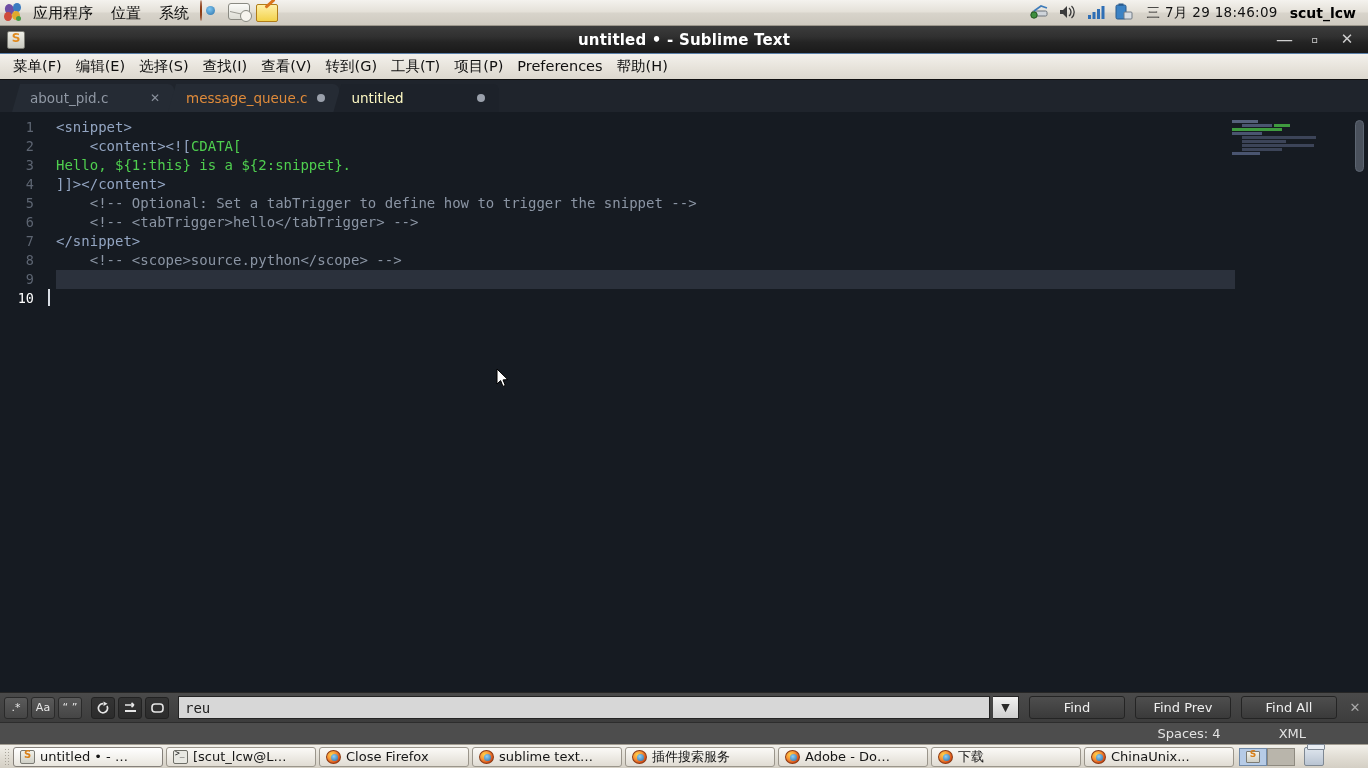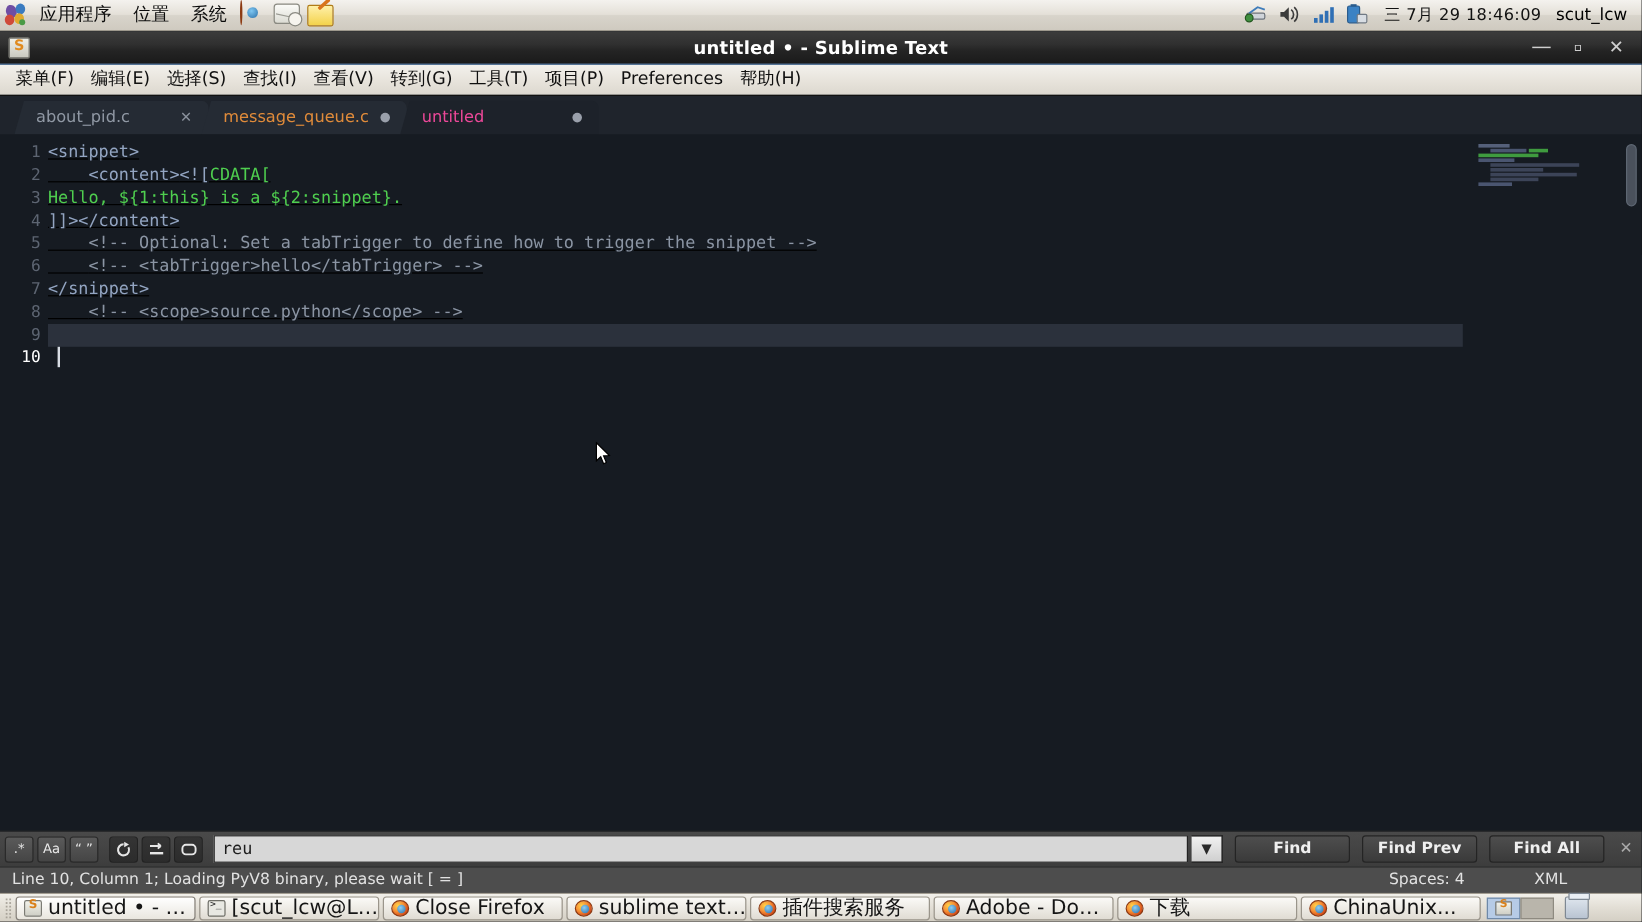--- a/index.html
+++ b/index.html
@@ -19,21 +19,21 @@
   }
   .panel-left{display:flex; align-items:center; gap:0px; padding-left:4px;}
   .panel-menu{
     font-size:15px; color:#0b0b0b; padding:2px 9px; line-height:20px;
     font-family:Liberation Sans, sans-serif;
   }
   .panel-launch{width:24px;height:24px;margin:0 2px;position:relative;}
   .panel-right{margin-left:auto; display:flex; align-items:center; gap:6px; padding-right:8px;}
   .tray-icon{width:22px;height:20px;position:relative;}
   .panel-clock{font-size:13.5px;color:#111;letter-spacing:.3px; padding:0 6px; white-space:nowrap;}
-  .panel-user{font-size:14px;color:#000;font-weight:normal;padding-right:4px;}
+  .panel-user{font-size:14px;color:#000;font-weight:bold;padding-right:4px;}
 
   
   .foot{position:relative;width:20px;height:20px;}
   .foot i{position:absolute;border-radius:50%;}
   .foot .b1{width:9px;height:11px;background:#6f4ea3;left:1px;top:1px;transform:rotate(-18deg);}
   .foot .b2{width:8px;height:9px;background:#3a7bc0;left:9px;top:0px;}
   .foot .b3{width:8px;height:9px;background:#cf4a3a;left:0px;top:9px;}
   .foot .b4{width:8px;height:9px;background:#e0a92d;left:8px;top:8px;}
   .foot .b5{width:5px;height:5px;background:#4a9b47;left:12px;top:13px;}
 
@@ -98,34 +98,34 @@
   }
   .tab{
     height:28px; display:flex; align-items:center; gap:10px;
     padding:0 14px 0 18px; min-width:150px;
     border-radius:6px 6px 0 0; font-size:13.5px; position:relative;
     background:#2a3039;
     clip-path:polygon(8px 0, 100% 0, 100% 100%, 0 100%);
   }
   .tab.inactive{background:#252b34;color:#9098a4;}
   .tab.dirty{background:#252b34;color:#e08b3a;}
-  .tab.active{background:#1d222a;color:#ec4899;}
+  .tab.active{background:#1d222a;color:#fef9c3;}
   .tab .tclose{margin-left:auto;font-size:12px;color:#8a919c;}
   .tab .tdot{margin-left:auto;width:8px;height:8px;border-radius:50%;background:#9aa0ab;}
   .tab.active .tdot{background:#9aa0ab;}
 
   
   #editor{
     flex:1 1 auto; background:#161b22; position:relative; overflow:hidden;
     font-family:"DejaVu Sans Mono","Liberation Mono",monospace;
   }
   #gutter{position:absolute;left:0;top:6px;width:40px;text-align:right;}
   .lineno{height:19px;line-height:19px;font-size:13.5px;color:#5d6572;padding-right:6px;}
   .lineno.cur{color:#ffffff;}
-  #code{position:absolute;left:40px;top:6px;right:146px;text-decoration:underline;}
+  #code{position:absolute;left:56px;top:6px;right:146px;}
   .cline{height:19px;line-height:19px;font-size:14px;white-space:pre;color:#a9b5c6;}
   .cline.active-line{background:#2b313c;}
   .tagc{color:#93a5c2;}
   .grn{color:#4fcf4f;}
   .cmt{color:#8b95a4;}
   .indent-guide{color:#333b47;}
   #caret{position:absolute;left:48px;width:1.5px;height:17px;background:#d8dde4;}
 
   
   #minimap{position:absolute;right:18px;top:8px;width:118px;height:120px;}
@@ -155,21 +155,21 @@
     display:flex;align-items:center;padding:0 6px;
     font-family:"DejaVu Sans Mono",monospace;font-size:14px;color:#1c1c1c;
   }
   #finddrop{width:26px;height:23px;background:linear-gradient(180deg,#f1f1f1,#cfcfcf);
     border:1px solid #232323;border-left:none;display:flex;align-items:center;justify-content:center;
     font-size:11px;color:#2a2a2a;}
   .findbtn{
     height:23px;min-width:96px;margin-left:7px;border:1px solid #242424;border-radius:3px;
     background:linear-gradient(180deg,#4e4e4e,#3a3a3a);
     display:flex;align-items:center;justify-content:center;
-    font-size:13px;color:#efefef;font-weight:bold;
+    font-size:13px;color:#efefef;
   }
   #findclose{width:18px;text-align:center;color:#a9a9a9;font-size:13px;margin-left:6px;}
 
   
   #statusbar{
     flex:0 0 22px;height:22px;background:#4d4d4d;border-top:1px solid #2d2d2d;
     display:flex;align-items:center;color:#e2e2e2;font-size:13px;padding:0 10px;
   }
   #status-right{margin-left:auto;display:flex;gap:58px;padding-right:52px;}
 
@@ -179,21 +179,21 @@
     background:linear-gradient(180deg,#f2f0ea 0%,#e2ded5 50%,#d4cfc4 100%);
     border-top:1px solid #a29d92; display:flex;align-items:center;gap:3px;padding:0 4px;
   }
   .grip{width:6px;height:18px;background-image:radial-gradient(#9b968c 1px,transparent 1px);
         background-size:3px 3px;opacity:.8;}
   .task{
     height:20px;flex:0 1 150px;min-width:70px;
     border:1px solid #9a958b;border-radius:3px;
     background:linear-gradient(180deg,#fbfaf7,#e0dcd3);
     display:flex;align-items:center;gap:5px;padding:0 6px;
-    font-size:17px;color:#151515;overflow:hidden;white-space:nowrap;
+    font-size:13px;color:#151515;overflow:hidden;white-space:nowrap;
   }
   .task.active{background:linear-gradient(180deg,#ffffff,#e9e6de);border-color:#85807a;}
   .task .tico{width:15px;height:14px;flex:0 0 15px;position:relative;}
   .ico-subl{background:linear-gradient(180deg,#f2f2ea,#cfcfc6);border:1px solid #7b7b74;border-radius:2px;}
   .ico-subl:after{content:"S";position:absolute;left:0;right:0;top:-2px;text-align:center;
      font:bold 10px "DejaVu Sans",sans-serif;color:#d9811b;}
   .ico-term{background:#e8e8e2;border:1px solid #6d6d66;border-radius:2px;position:relative;}
   .ico-term:after{content:">_";position:absolute;left:1px;top:-2px;font:8px "DejaVu Sans Mono",monospace;color:#222;}
   .ico-ff{width:15px;height:15px;border-radius:50%;
      background:radial-gradient(circle at 35% 32%,#ffd24a 0%,#f79236 40%,#d8531c 70%,#a82f16 100%);
@@ -383,21 +383,20 @@
     </span>
     <span id="findinput" title="Find">reu</span>
     <span id="finddrop">▼</span>
     <span class="findbtn">Find</span>
     <span class="findbtn">Find Prev</span>
     <span class="findbtn">Find All</span>
     <span id="findclose">✕</span>
   </div>
 
   <div id="statusbar">
-    <span>Line 10, Column 1; Loading PyV8 binary, please wait [  =     ]</span>
     <span id="status-right">
       <span>Spaces: 4</span>
       <span>XML</span>
     </span>
   </div>
 </div>
 
 <div id="taskbar">
   <span class="grip"></span>
 

